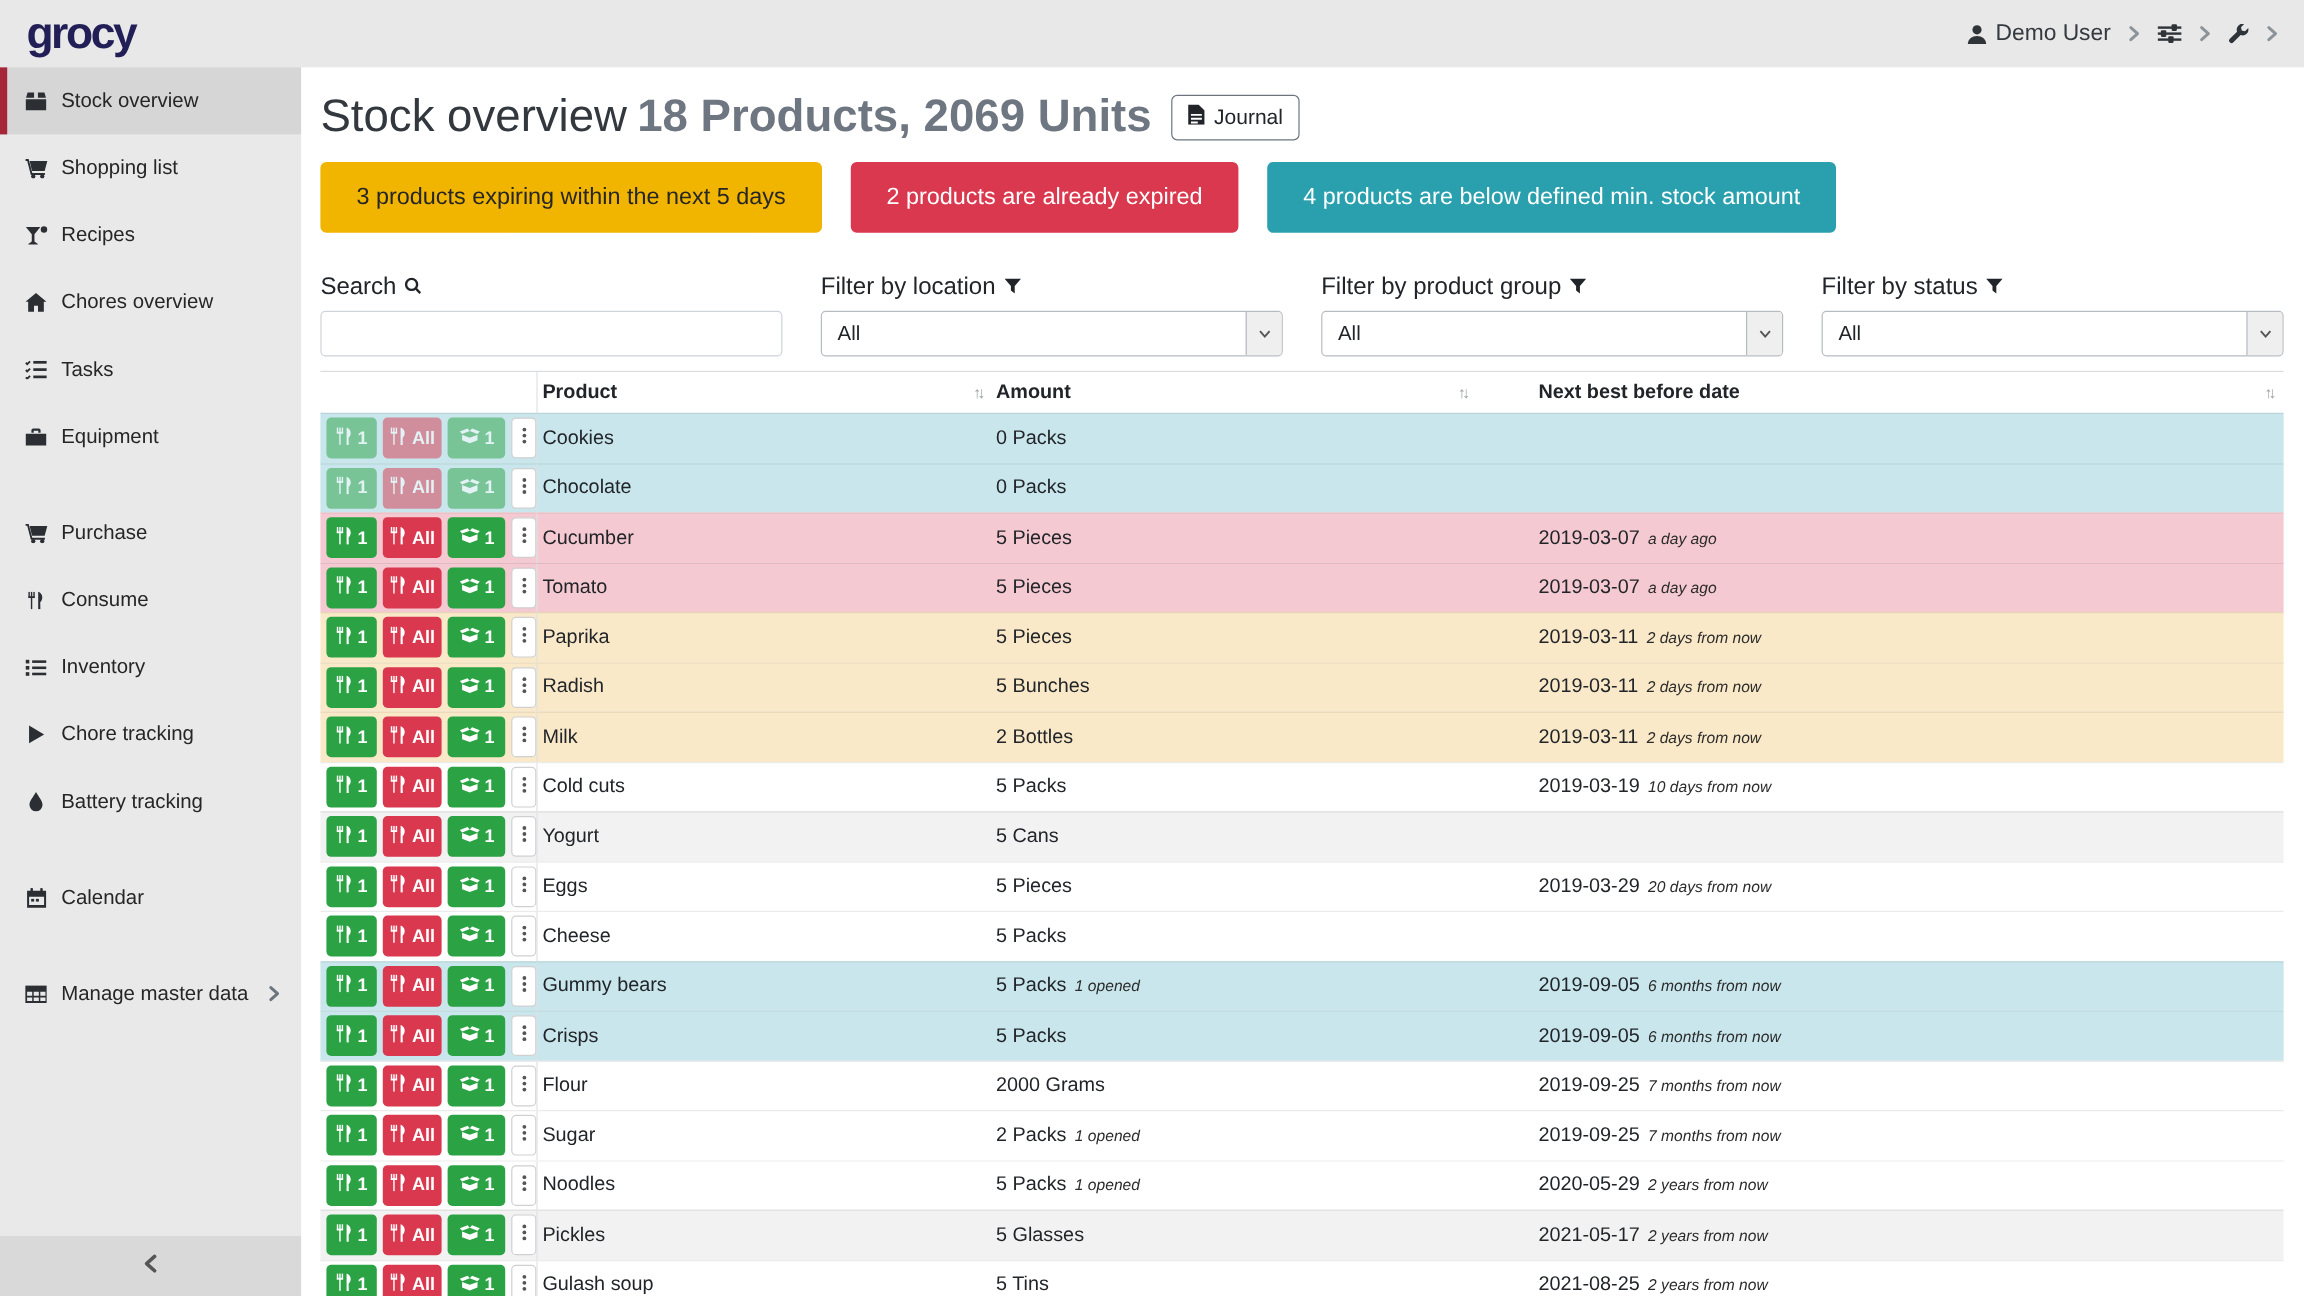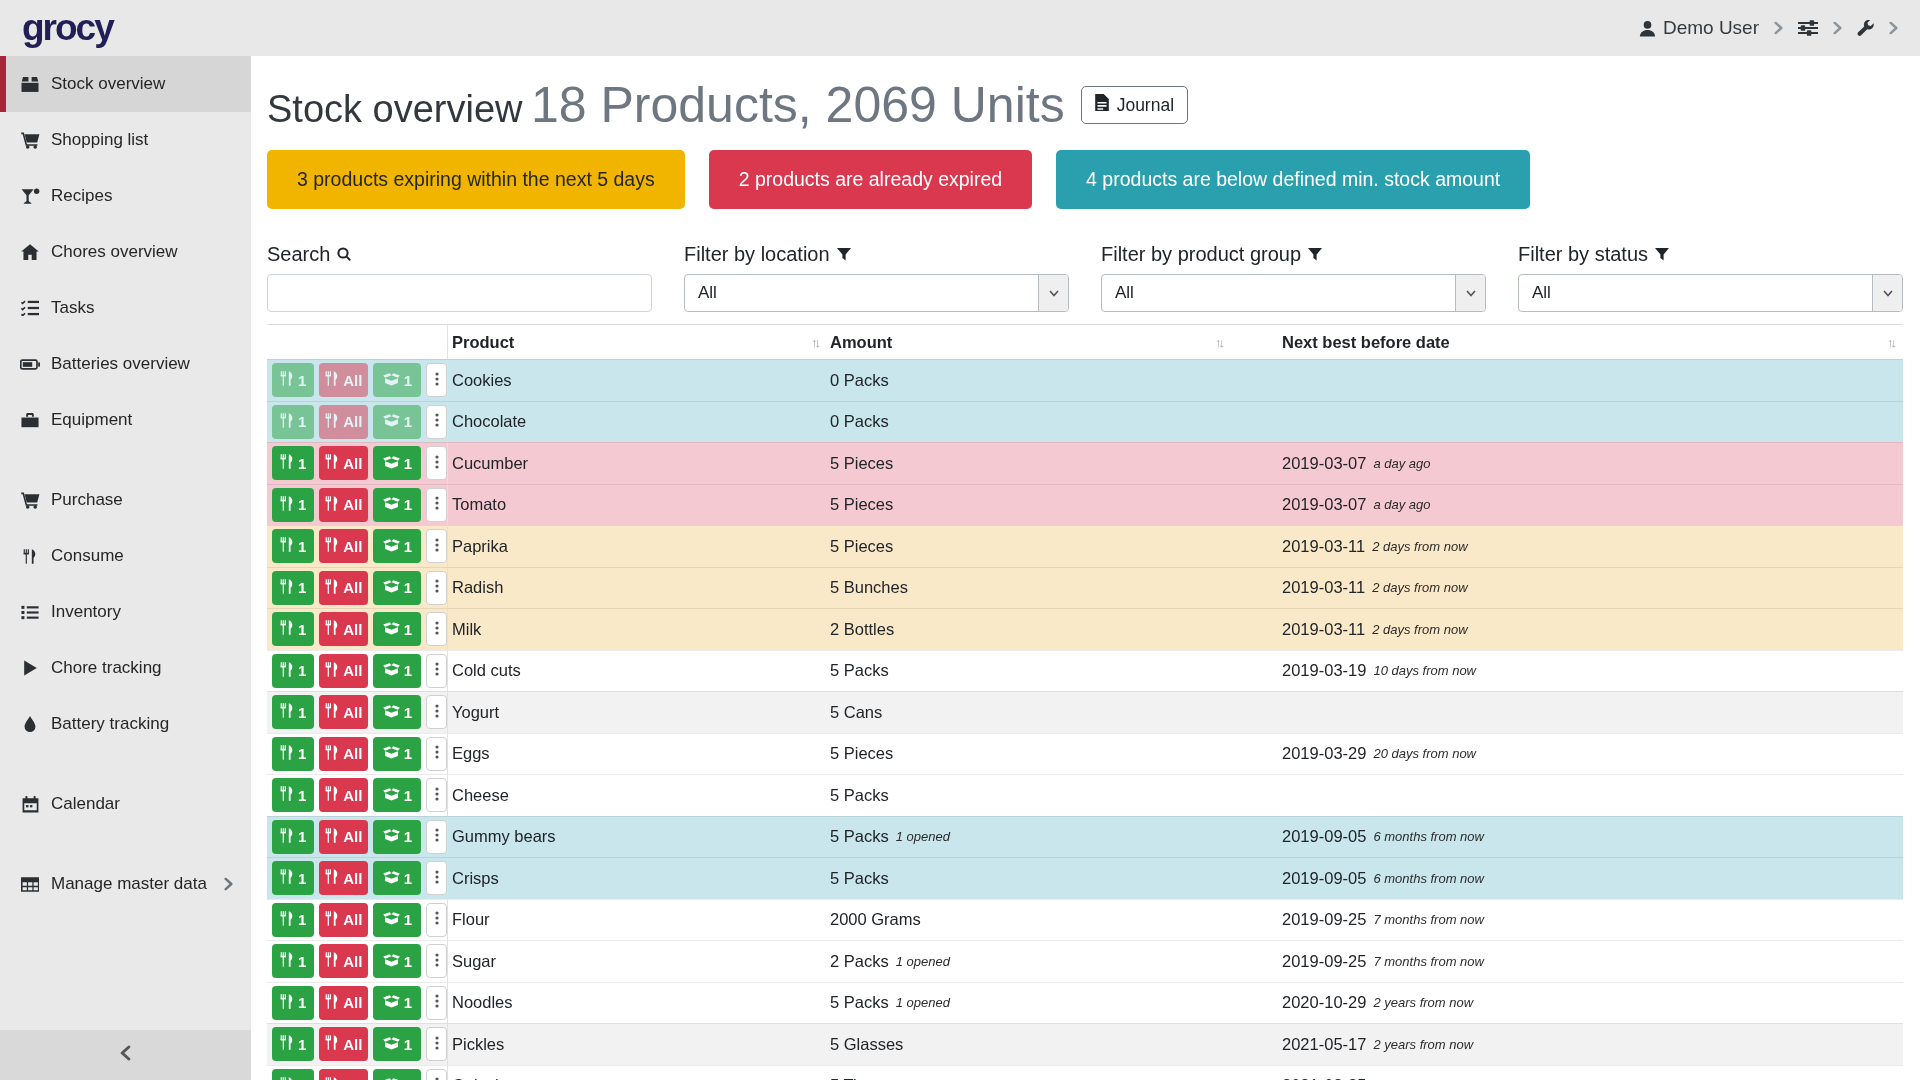--- a/index.html
+++ b/index.html
@@ -24,21 +24,21 @@
   .side-item.gap { margin-top:24px; }
   .side-item .side-chev { margin-left:auto; margin-right:18px; color:#6c757d; display:flex; }
   .side-footer { position:absolute; bottom:0; left:0; width:100%; height:50px; background:#d9d9d9;
                  display:flex; align-items:center; justify-content:center; color:#555; cursor:pointer; }
 
   
   .main { position:absolute; left:251px; top:56px; right:0; bottom:0; background:#fff; padding:14px 17px 0 16px; }
 
   .page-head { display:flex; align-items:center; gap:16px; margin:6px 0 16px 0; }
   .page-title { font-size:38px; font-weight:500; color:#32383e; }
-  .page-subtitle { font-size:50px; font-weight:400; color:#6e7681; margin-left:4px; }
+  .page-subtitle { font-size:38px; font-weight:700; color:#6e7681; margin-left:4px; }
   .journal-btn { display:flex; align-items:center; gap:8px; height:38px; padding:0 13px;
                  background:#fff; border:1px solid #6c757d; border-radius:5px; font-size:17.5px;
                  color:#212529; cursor:pointer; font-family:inherit; }
 
   .banners { display:flex; gap:24px; margin-bottom:34px; }
   .banner { height:59px; border-radius:5px; display:flex; align-items:center; padding:0 30px;
             font-size:19.5px; cursor:pointer; }
 
   .filters { display:flex; margin-bottom:12px; }
   .filter-group { width:385px; margin-right:32px; }
@@ -177,30 +177,20 @@
             <rect x="6" y="11.4" width="10" height="2"></rect>
             <polyline points="0.4,1.9 1.5,3 3.6,0.9" fill="none" stroke="currentColor" stroke-width="1.4"></polyline>
             <polyline points="0.4,7.3 1.5,8.4 3.6,6.3" fill="none" stroke="currentColor" stroke-width="1.4"></polyline>
             <polyline points="0.4,12.7 1.5,13.8 3.6,11.7" fill="none" stroke="currentColor" stroke-width="1.4"></polyline>
           </svg>
         </span>
         <span>Tasks</span>
       </div>
       <div class="side-item">
         <span class="ic">
-          <svg width="20" height="15" viewBox="0 0 18 13" fill="currentColor">
-            <rect x="0.7" y="2.6" width="14.6" height="7.8" rx="1.4" fill="none" stroke="currentColor" stroke-width="1.5"></rect>
-            <rect x="2.5" y="4.4" width="8.5" height="4.2"></rect>
-            <rect x="16.4" y="4.6" width="1.6" height="3.8"></rect>
-          </svg>
-        </span>
-        <span>Batteries overview</span>
-      </div>
-      <div class="side-item">
-        <span class="ic">
           <svg width="18" height="16" viewBox="0 0 16 14" fill="currentColor">
             <path d="M4.6 4V2.2c0-.8.6-1.4 1.4-1.4h4c.8 0 1.4.6 1.4 1.4V4H9.7V2.5H6.3V4z"></path>
             <path d="M0.4 4.8h15.2v8.6H0.4z"></path>
           </svg>
         </span>
         <span>Equipment</span>
       </div>
       <div class="side-item gap">
         <span class="ic">
           <svg width="19" height="17" viewBox="0 0 17 15" fill="currentColor">
@@ -1152,21 +1142,21 @@
                   <circle cx="2" cy="12" r="1.6"></circle>
                 </svg></span>
             </button>
           </div>
           <div class="cell w-product">Noodles</div>
           <div class="cell w-amount">
             <span>5 Packs</span>
             <span class="note">1 opened</span>
           </div>
           <div class="cell w-date">
-            <span>2020-10-29</span>
+            <span>2020-05-29</span>
             <span class="note">2 years from now</span>
           </div>
         </div>
         <div class="row shade">
           <div class="cell cell-actions">
             <button class="btn btn-green" style="background:#2ba345">
               <span><svg width="14" height="15" viewBox="0 0 13 14" fill="currentColor">
                   <rect x="0.6" y="0.2" width="1.1" height="4.6"></rect>
                   <rect x="2.5" y="0.2" width="1.1" height="4.6"></rect>
                   <rect x="4.4" y="0.2" width="1.1" height="4.6"></rect>

